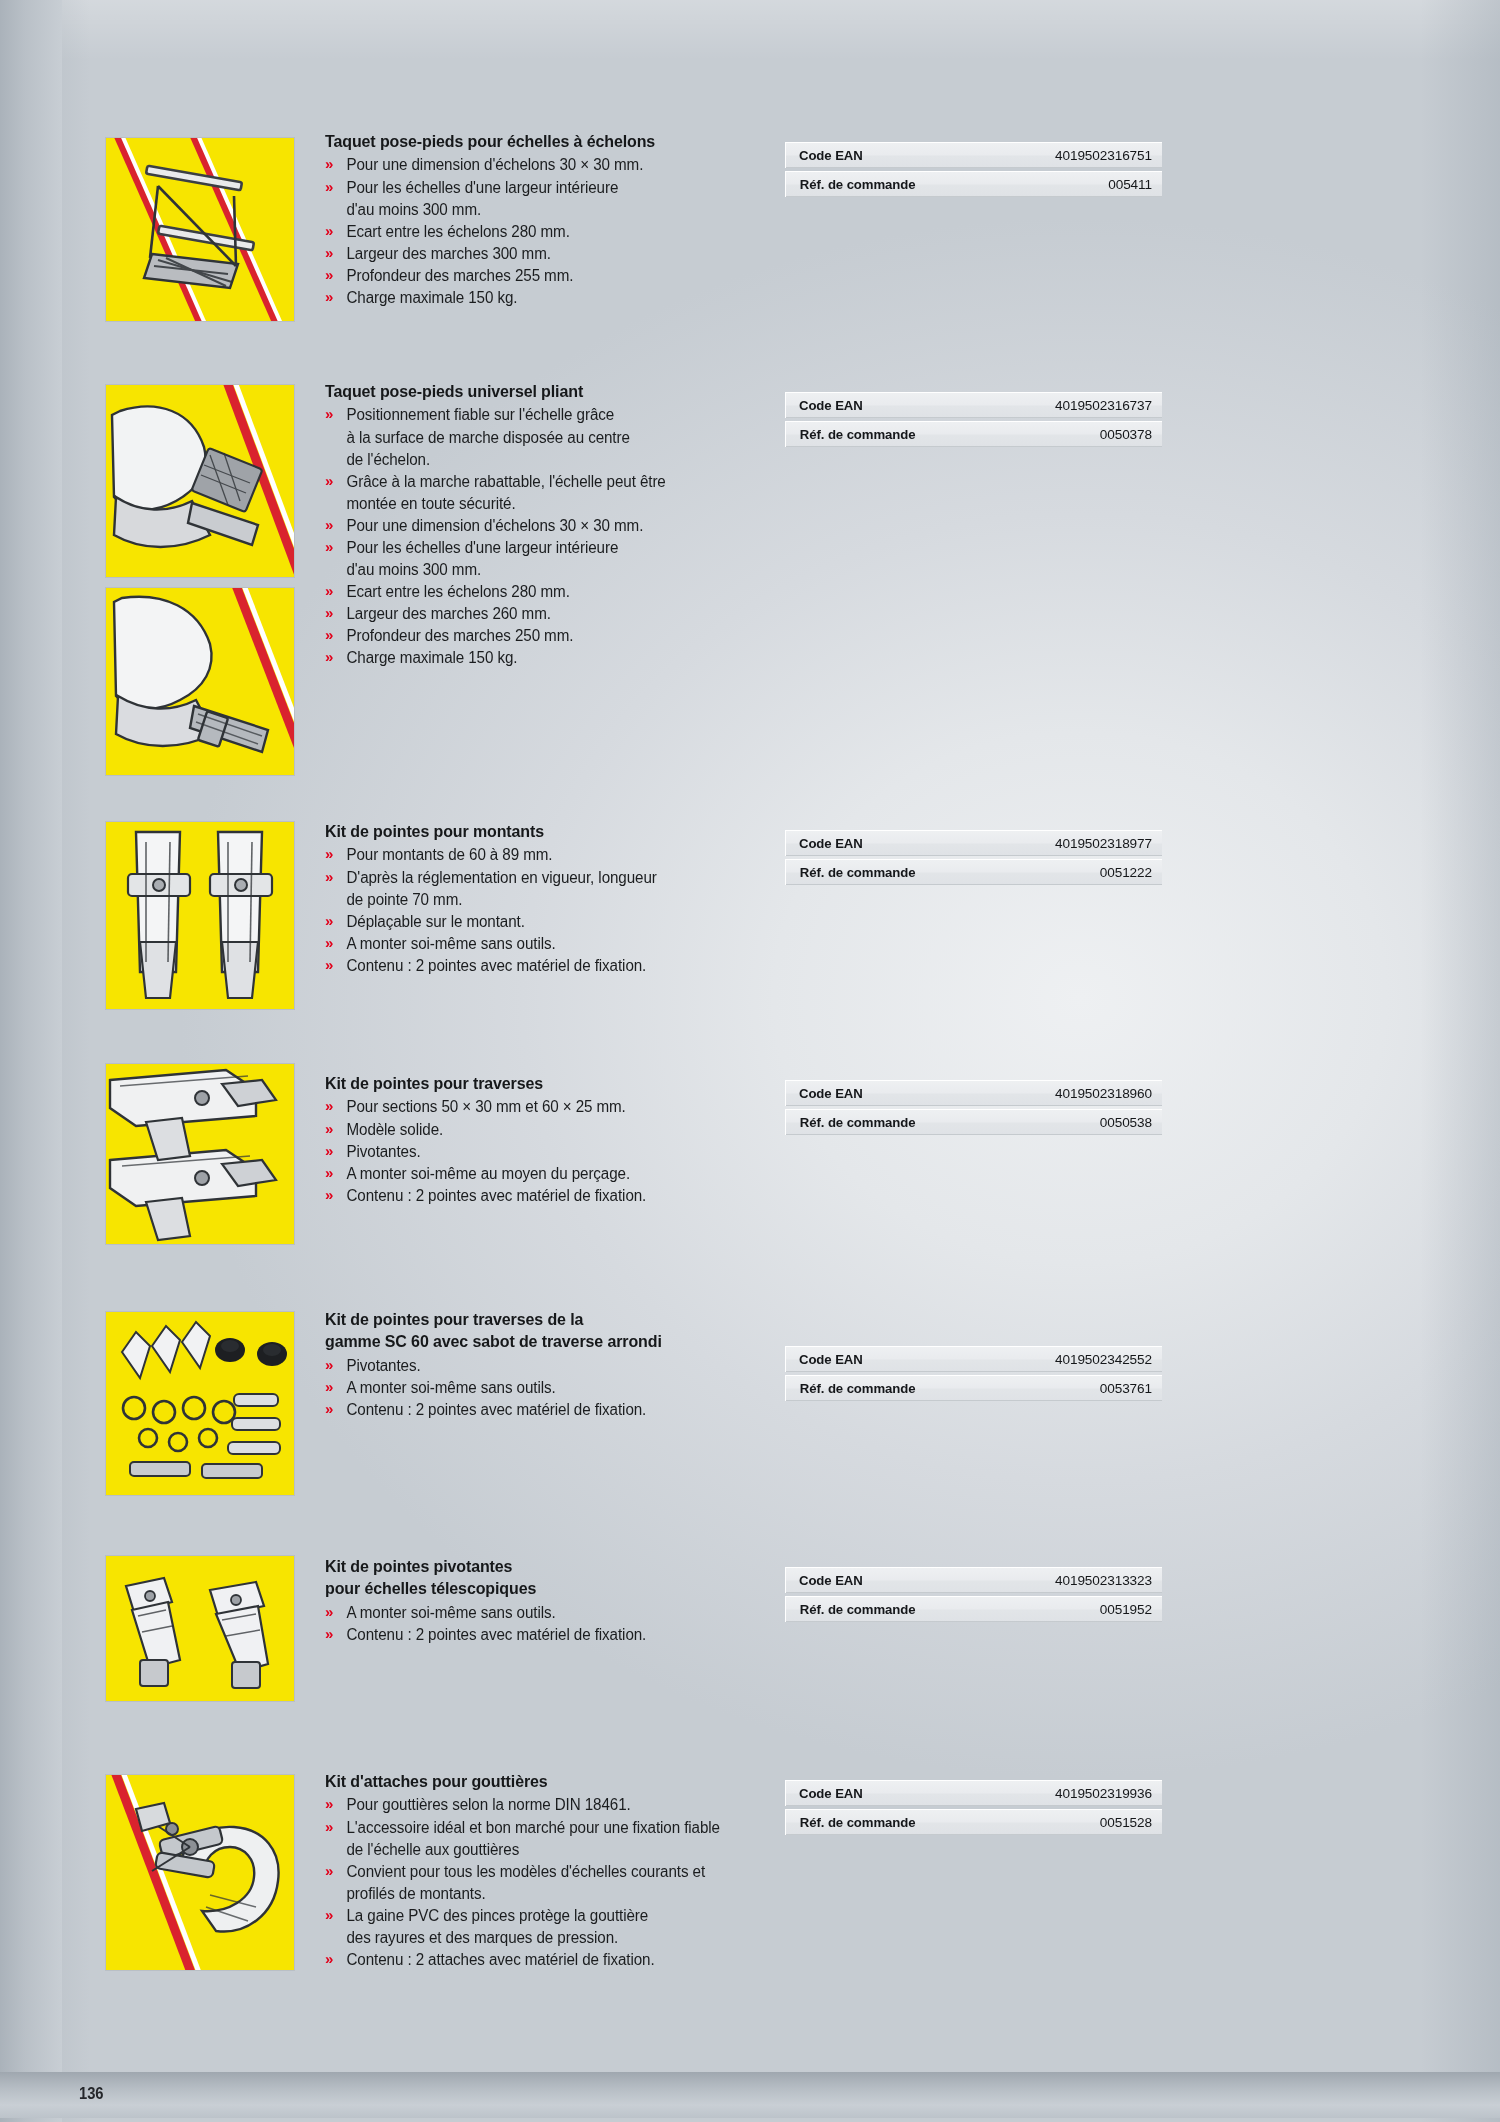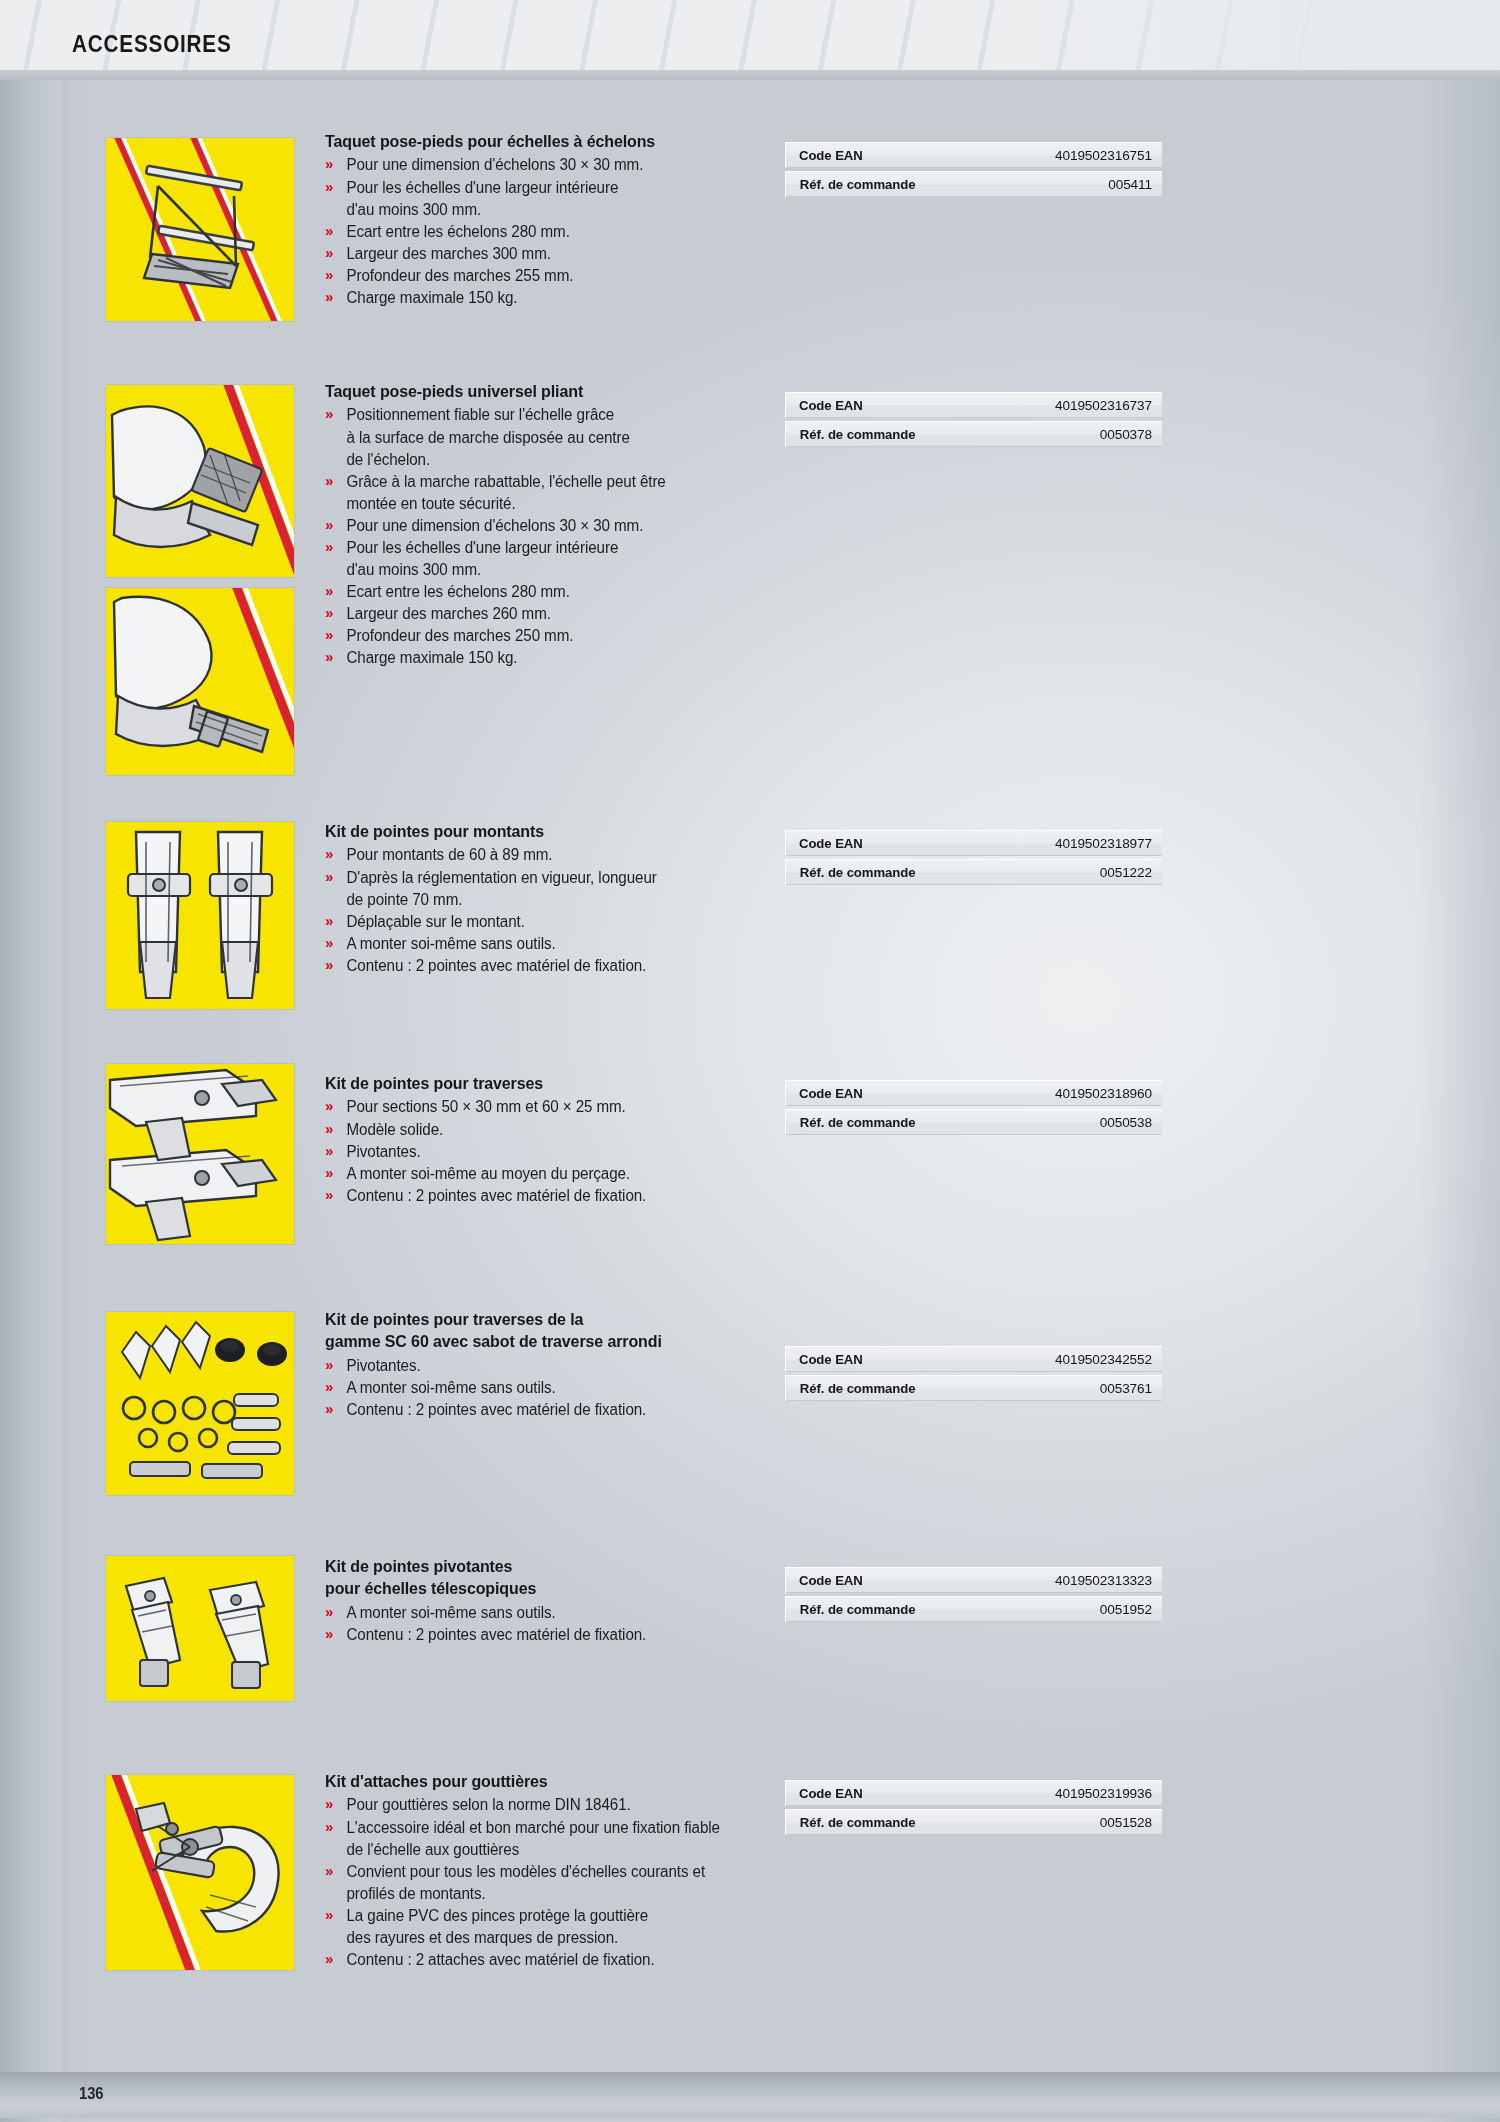--- a/index.html
+++ b/index.html
@@ -162,26 +162,20 @@
   
   .art svg{display:block;width:100%;height:100%;}
 </style>
 </head>
 <body>
 
 <div id="page">
 
   <div class="gutter"></div>
 
-  <div class="header">
-    <div class="stripes"></div>
-    <div class="fadeR"></div>
-    <div class="title">ACCESSOIRES</div>
-    <div class="baseline"></div>
-  </div>
 
   <div class="product" style="top:130px;">
     <div class="thumb" style="left:105px;top:7px;width:188px;height:183px;">
       <div class="art">
         <svg viewBox="0 0 188 183" preserveAspectRatio="none">
           <rect width="188" height="183" fill="#f7e500"></rect>
           <g stroke="#d9232e" stroke-width="7" fill="none">
             <line x1="10" y1="-5" x2="96" y2="190"></line>
             <line x1="86" y1="-5" x2="172" y2="190"></line>
           </g>

